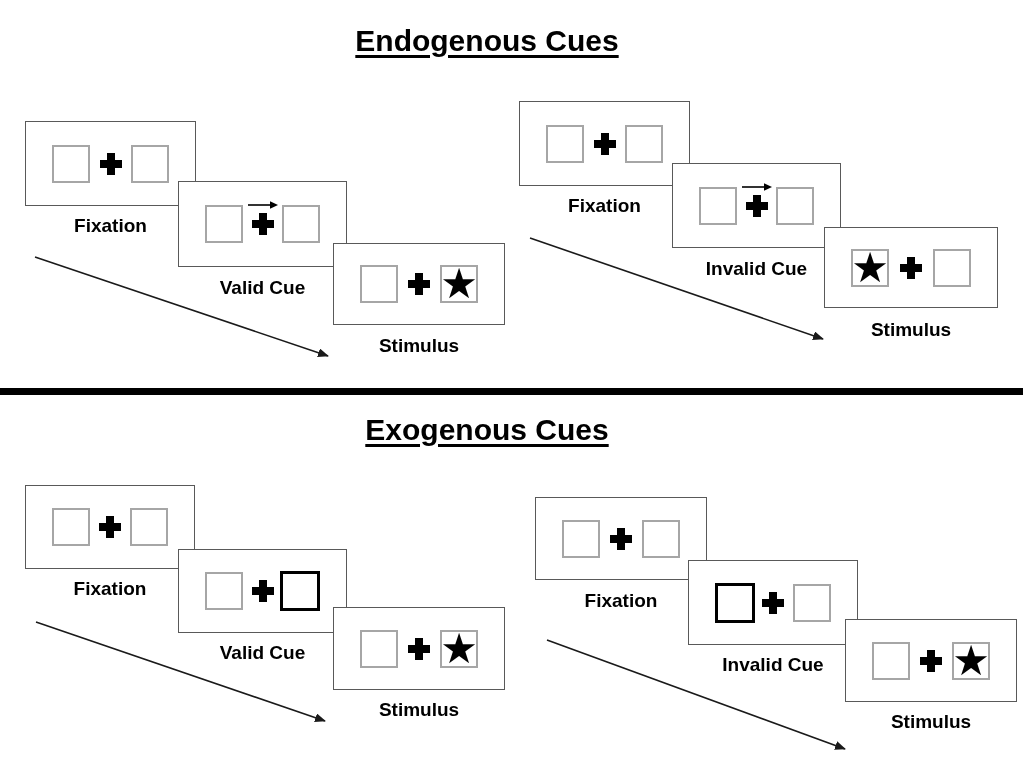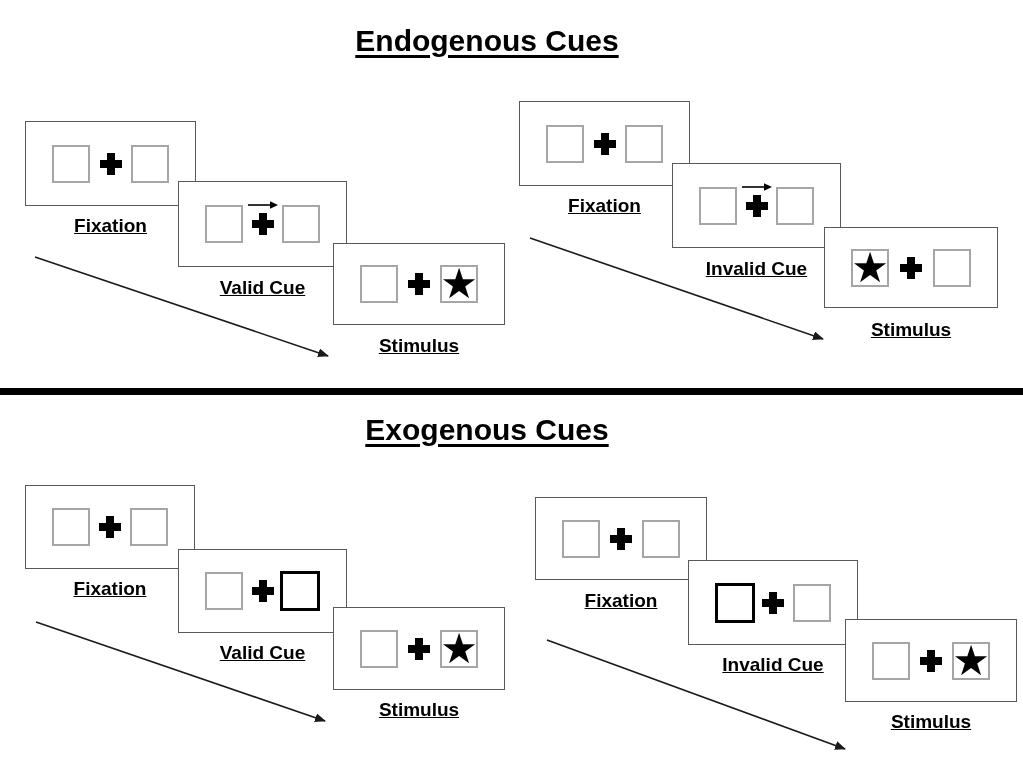--- a/index.html
+++ b/index.html
@@ -37,21 +37,21 @@
                   transform:translateX(-50%); background:#000; }
   .plus::after  { content:""; position:absolute; top:50%; left:0; width:100%; height:8px;
                   transform:translateY(-50%); background:#000; }
 
   .cue-arrow { position:absolute; left:50%; top:16px; transform:translateX(-50%); }
 
   .star { font-size:42px; line-height:38px; color:#000; display:block; }
 
   .lbl {
     position:absolute; text-align:center; font-size:19px; font-weight:bold;
-    color:#000; line-height:24px; white-space:nowrap;text-decoration:underline;
+    color:#000; line-height:24px; white-space:nowrap;
   }
 
   .overlay { position:absolute; left:0; top:0; pointer-events:none; }
 </style>
 </head>
 <body>
 
 <div class="stage">
 
   <div class="section-title t-endo">Endogenous Cues</div>

